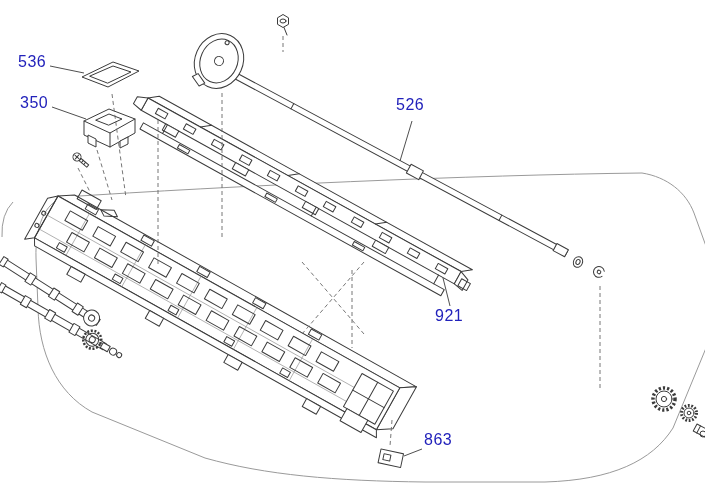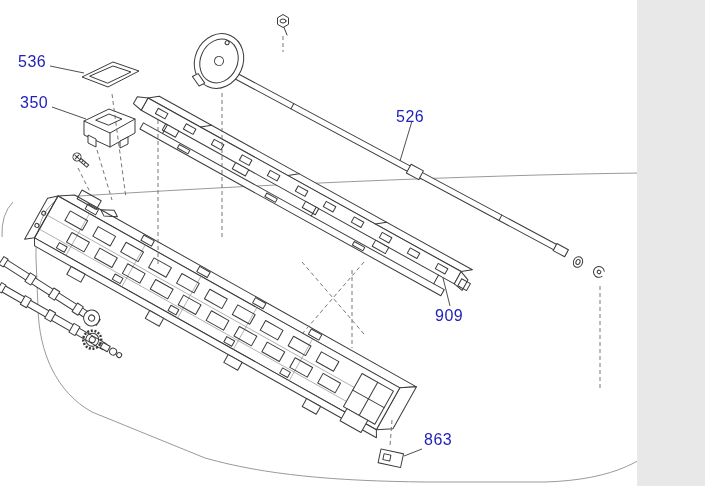--- a/index.html
+++ b/index.html
@@ -1,18 +1,18 @@
 <!DOCTYPE html>
 <html style="--label-color: #2222bb; --line-color: #3b3b3b; --outline-color: #9a9a9a; --dash-color: #666666; --background-color: #ffffff;"><head>
 <meta charset="utf-8">
 <style>
   html,body{margin:0;padding:0;}
   body{font-family:"Liberation Sans",sans-serif;background:#e8e8e8;}
   .stage{
-    position:relative;width:637px;height:486px;overflow:hidden;
+    position:relative;width:705px;height:486px;overflow:hidden;
     background:var(--background-color,#ffffff);
   }
   .stage svg{position:absolute;left:0;top:0;}
   .part-label{
     position:absolute;
     font-family:"Liberation Sans",sans-serif;
     font-size:16px;
     letter-spacing:.5px;
     color:var(--label-color,#2222bb);
     user-select:none;
@@ -258,17 +258,17 @@
       <line class="leader" x1="50" y1="66" x2="84" y2="73"></line>
       <line class="leader" x1="52" y1="107" x2="86" y2="119"></line>
       <line class="leader" x1="412" y1="121" x2="400" y2="161"></line>
       <line class="leader" x1="450" y1="306" x2="443" y2="278"></line>
       <line class="leader" x1="422" y1="449" x2="404" y2="456"></line>
     </g>
   </svg>
 
   <div class="part-label" style="left:18px;top:53px">536</div>
   <div class="part-label" style="left:20px;top:94px">350</div>
-  <div class="part-label" style="left:396px;top:108px">526</div>
-  <div class="part-label" style="left:435px;top:307px">909</div>
+  <div class="part-label" style="left:396px;top:96px">526</div>
+  <div class="part-label" style="left:435px;top:307px">921</div>
   <div class="part-label" style="left:424px;top:431px">863</div>
 
 </div>
 
 </body></html>

